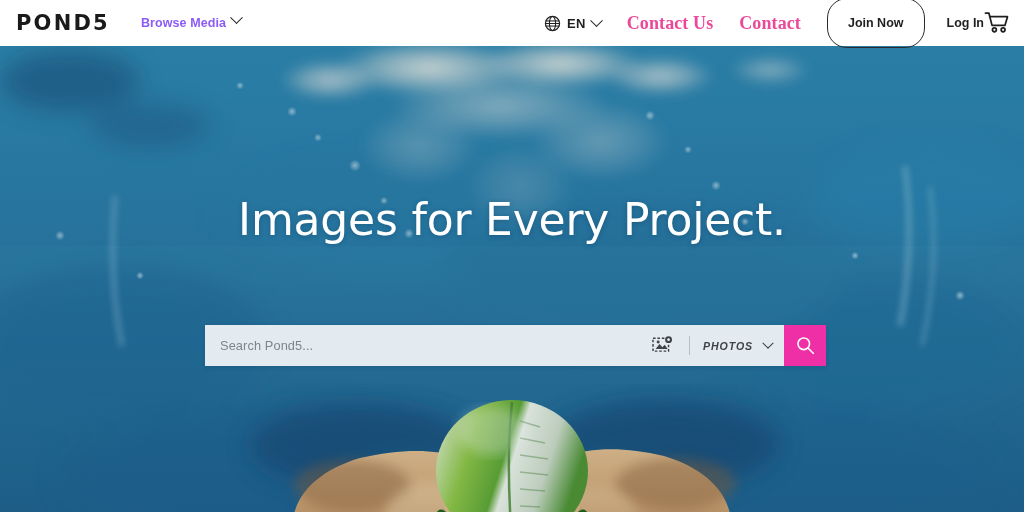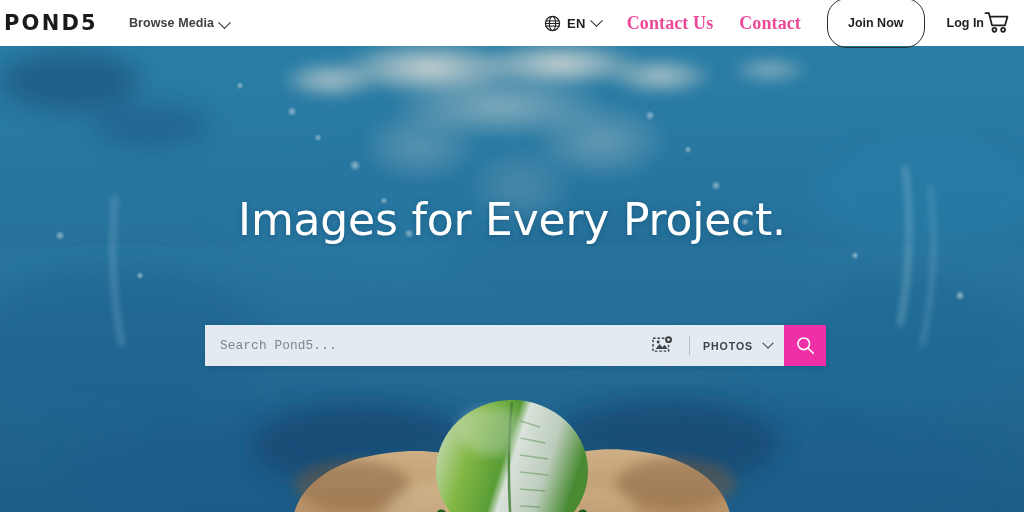--- a/index.html
+++ b/index.html
@@ -27,41 +27,41 @@
     height: 46px;
     background: #ffffff;
     display: flex;
     align-items: center;
     z-index: 40;
   }
 
   .hdr-left {
     display: flex;
     align-items: center;
-    margin-left: 4px;
+    margin-left: 16px;
   }
 
   .logo {
     font-family: "DejaVu Sans", sans-serif;
     font-size: 21px;
     font-weight: 700;
     letter-spacing: 2.2px;
     color: #1a1a1a;
     line-height: 1;
     white-space: nowrap;
   }
 
   .browse-media {
     display: flex;
-    align-items: flex-end;
+    align-items: flex-start;
     gap: 6px;
     margin-left: 31px;
     font-size: 12.5px;
     font-weight: 700;
-    color: #404040;
+    color: #8b5cf6;
     letter-spacing: 0.1px;
     cursor: pointer;
     white-space: nowrap;
   }
 
   .hdr-right {
     position: absolute;
     right: 14px;
     top: 0;
     height: 46px;
@@ -200,34 +200,35 @@
     align-items: center;
     padding-left: 15px;
     min-width: 0;
   }
 
   .search-input {
     border: none;
     outline: none;
     background: transparent;
     width: 100%;
-    font-family: Liberation Mono, monospace;
+    font-family: Liberation Sans, sans-serif;
     font-size: 12.8px;
     color: #3d4347;
     letter-spacing: 0.1px;
   }
   .search-input::placeholder { color: #7d868c; opacity: 1; }
 
   .search-tools {
     background: rgba(243,245,246,0.93);
     display: flex;
     align-items: center;
     padding-right: 12px;
     gap: 0;
     flex: 0 0 auto;
+    font-style: italic;
   }
 
   .img-search-btn {
     display: flex;
     align-items: center;
     justify-content: center;
     width: 30px;
     cursor: pointer;
   }
 

